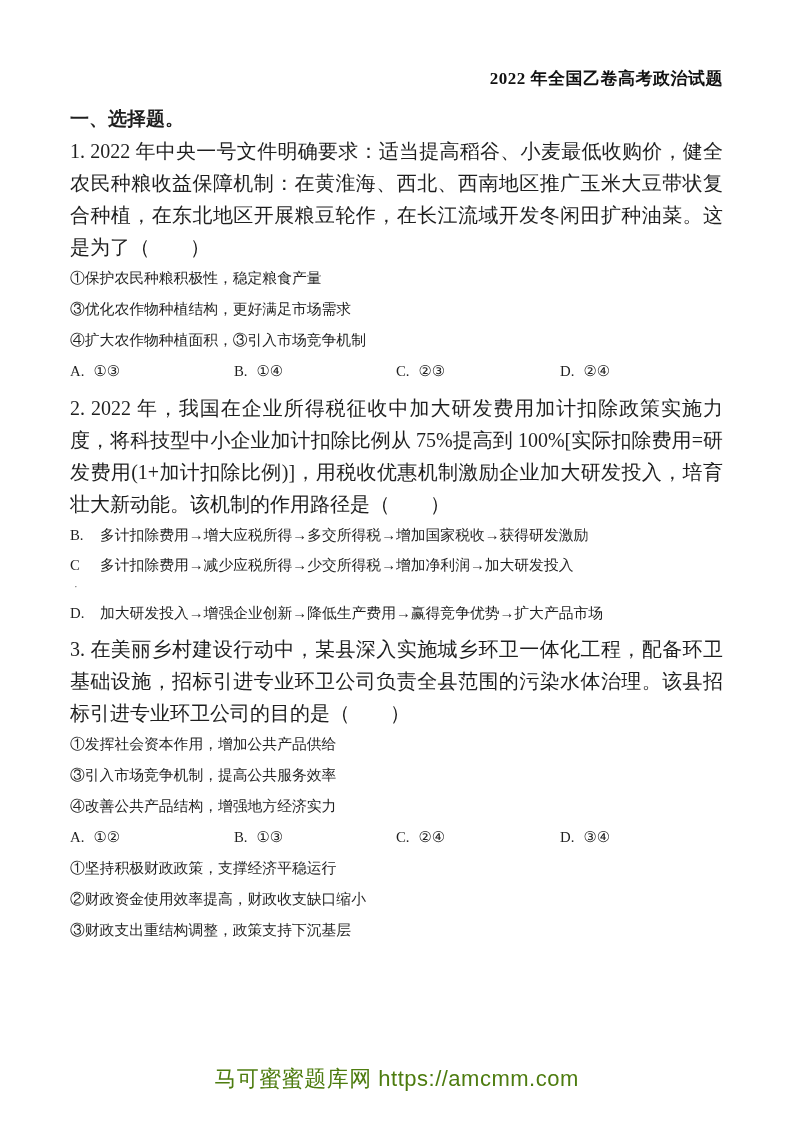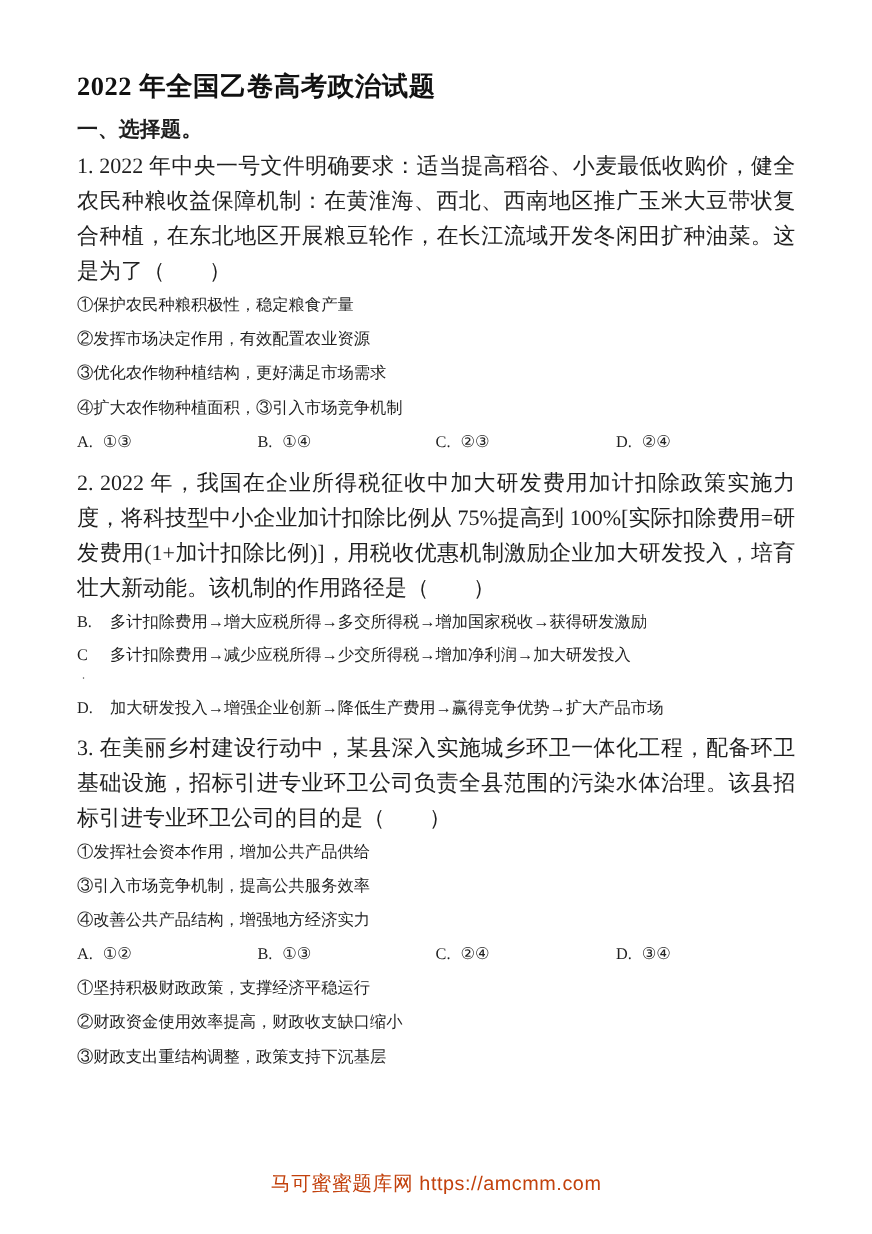--- a/index.html
+++ b/index.html
@@ -5,56 +5,55 @@
   * { margin:0; padding:0; box-sizing:border-box; }
   html,body { background:#ffffff; }
   .page {
     width:793px; height:1122px; position:relative; margin:0 auto;
     background:#ffffff; overflow:hidden;
     font-family:"Liberation Serif","DejaVu Serif",serif;
     color:#1f1f1f;
   }
   .content { padding:64px 70px 0 70px; }
   .title {
-    font-size:24px; font-weight:700; text-align:left;
+    font-size:17px; font-weight:700; text-align:right;
     line-height:30px; letter-spacing:0.5px; color:#111;
   }
   .section-heading { font-size:19px; font-weight:700; line-height:22px; margin-top:14px; }
   .stem {
     font-size:20px; line-height:32px; text-align:justify;
     text-justify:inter-ideograph; margin-top:5px;
   }
   .item { font-size:14.8px; line-height:31px; }
   .choice-row {
     display:grid; grid-template-columns:164px 162px 164px 1fr;
     font-size:14.8px; line-height:31px;
   }
   .choice .c-label { margin-right:9px; }
   .option-line { font-size:14.8px; line-height:30px; }
   .option-line .c-label { display:inline-block; min-width:30px; }
   .stray { font-size:11px; line-height:12px; color:#555; padding-left:4px; }
   .opt-d { margin-top:6px; }
   .watermark {
     position:absolute; left:0; right:0; top:1064px; text-align:center;
-    color:#c2410c; font-family:"Liberation Sans","DejaVu Sans",sans-serif;
-    font-size:18px; letter-spacing:0.5px;
+    color:#4d7c0f; font-family:"Liberation Sans","DejaVu Sans",sans-serif;
+    font-size:22px; letter-spacing:0.5px;
   }
 </style>
 </head>
 <body>
 
 <div class="page">
   <div class="content">
 
     <h1 class="title">2022 年全国乙卷高考政治试题</h1>
     <h2 class="section-heading">一、选择题。</h2>
 
     <p class="stem">1. 2022 年中央一号文件明确要求：适当提高稻谷、小麦最低收购价，健全农民种粮收益保障机制：在黄淮海、西北、西南地区推广玉米大豆带状复合种植，在东北地区开展粮豆轮作，在长江流域开发冬闲田扩种油菜。这是为了（　　）</p>
     <p class="item">①保护农民种粮积极性，稳定粮食产量</p>
-    <p class="item">②发挥市场决定作用，有效配置农业资源</p>
     <p class="item">③优化农作物种植结构，更好满足市场需求</p>
     <p class="item">④扩大农作物种植面积，③引入市场竞争机制</p>
     <div class="choice-row">
       <span class="choice"><span class="c-label">A.</span><span class="c-value">①③</span></span>
       <span class="choice"><span class="c-label">B.</span><span class="c-value">①④</span></span>
       <span class="choice"><span class="c-label">C.</span><span class="c-value">②③</span></span>
       <span class="choice"><span class="c-label">D.</span><span class="c-value">②④</span></span>
     </div>
 
     <p class="stem">2. 2022 年，我国在企业所得税征收中加大研发费用加计扣除政策实施力度，将科技型中小企业加计扣除比例从 75%提高到 100%[实际扣除费用=研发费用(1+加计扣除比例)]，用税收优惠机制激励企业加大研发投入，培育壮大新动能。该机制的作用路径是（　　）</p>

